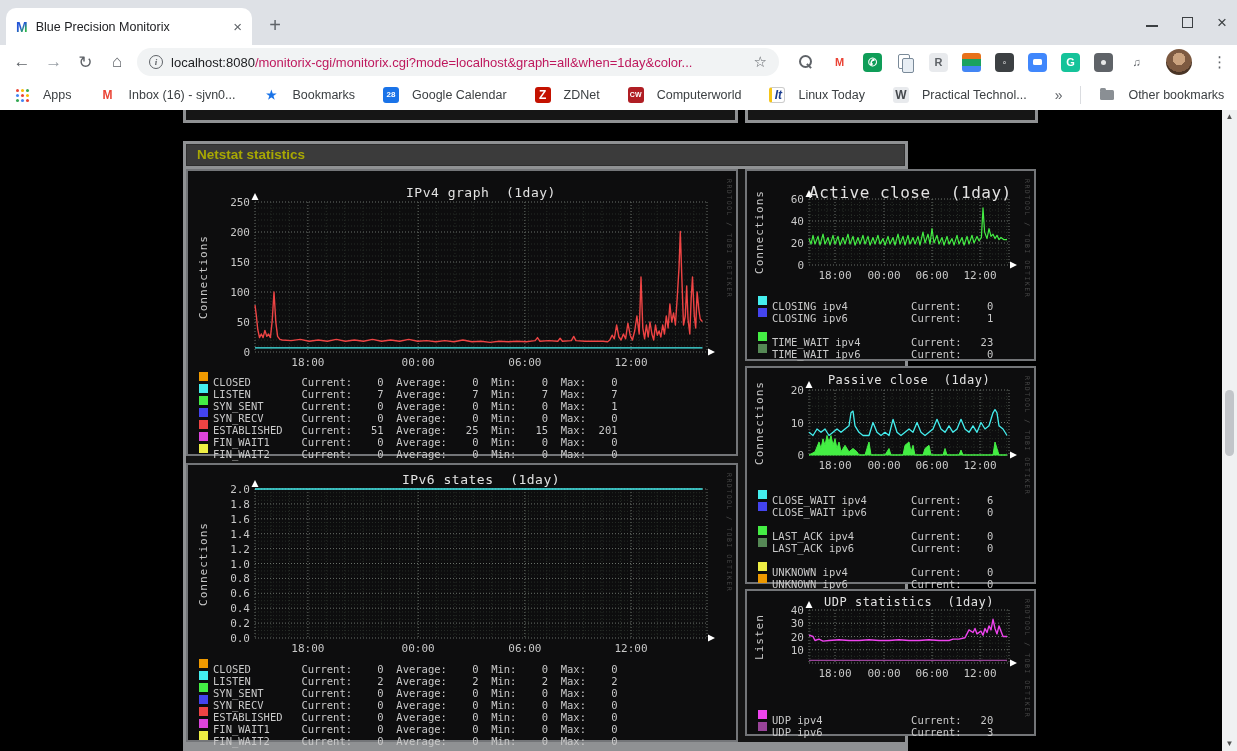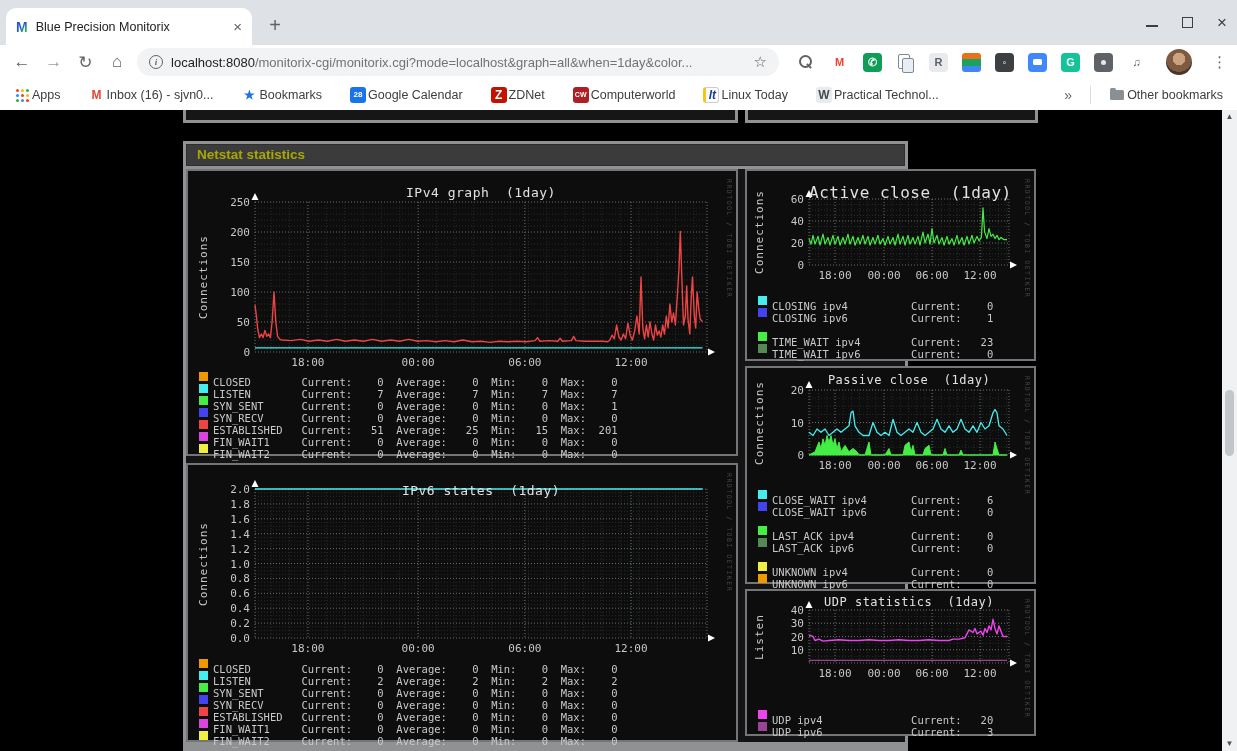--- a/index.html
+++ b/index.html
@@ -29,21 +29,21 @@
   .navbtn { width:24px; height:24px; display:flex; align-items:center; justify-content:center;
             font-size:17px; color:#5f6368; }
   .navbtn.dim { color:#9aa0a6; }
   .omnibox { width:648px; height:28px; background:#f1f3f4; border-radius:14px; display:flex;
              align-items:center; padding:0 12px; gap:8px; overflow:hidden; }
   .info-ic { width:14px; height:14px; border:1.2px solid #5f6368; border-radius:50%; color:#5f6368;
              font-size:9px; display:flex; align-items:center; justify-content:center; flex:none;
              font-family:"Liberation Serif", serif; font-style:italic; font-weight:bold;}
   .url { flex:1; font-size:13px; white-space:nowrap; overflow:hidden; }
   .url .host { color:#202124; }
-  .url .path { color:#737373; }
+  .url .path { color:#be185d; }
   .star { color:#5f6368; font-size:15px; flex:none; }
   .extrow { display:flex; align-items:center; gap:14px; margin-left:10px; }
   .ext { width:19px; height:19px; border-radius:4px; display:flex; align-items:center;
          justify-content:center; font-size:11px; font-weight:bold; position:relative; }
   .x-mag { border:none!important; background:transparent!important; }
   .x-mag::before { content:""; width:9px; height:9px; border:2px solid #5f6368; border-radius:50%;
                    position:absolute; left:2px; top:2px; }
   .x-mag::after { content:""; width:2px; height:6px; background:#5f6368; position:absolute;
                   left:11px; top:10px; transform:rotate(-45deg); }
   .x-pages { background:transparent!important; }
@@ -55,21 +55,21 @@
   .x-cam::after { content:""; width:9px; height:6px; background:#fff; border-radius:1.5px; }
   .x-puzzle { border-radius:4px; }
   .x-puzzle::after { content:""; width:5px; height:5px; background:#fff; border-radius:50%; opacity:.85;}
   .avatar { width:26px; height:26px; border-radius:50%; margin-left:12px; flex:none;
             background:radial-gradient(circle at 50% 38%, #caa27e 0 30%, #7d5a41 31% 62%, #4a3526 63% 100%); }
   .menu3 { color:#5f6368; font-size:15px; margin-left:12px; letter-spacing:0; }
 
   
   .bookmarksbar { position:absolute; left:0; top:79px; width:1237px; height:31px; background:#fff;
                   display:flex; align-items:center; padding:0 14px; gap:28px; }
-  .bm { display:flex; align-items:center; gap:2px; font-size:12.5px; color:#3c4043; white-space:nowrap; }
+  .bm { display:flex; align-items:center; gap:13px; font-size:12.5px; color:#3c4043; white-space:nowrap; }
   .bm-ic { width:16px; height:16px; display:flex; align-items:center; justify-content:center;
            font-size:12px; font-weight:bold; border-radius:3px; flex:none; }
   .b-apps { position:relative; }
   .b-apps::before { content:""; position:absolute; left:2px; top:2px; width:3px; height:3px; border-radius:50%;
     background:#e94235;
     box-shadow:5px 0 0 #fbbc04, 10px 0 0 #34a853, 0 5px 0 #4285f4, 5px 5px 0 #e94235, 10px 5px 0 #fbbc04,
                0 10px 0 #34a853, 5px 10px 0 #4285f4, 10px 10px 0 #e94235; }
   .b-folder { position:relative; }
   .b-folder::before { content:""; position:absolute; left:1px; top:3px; width:14px; height:10px;
                       background:#8a8f94; border-radius:1.5px; }
@@ -394,21 +394,21 @@
               <text x="62" y="72.7" text-anchor="end" fill="#c8c8c8" font-family="DejaVu Sans Mono, monospace" font-size="11">1.4</text>
               <text x="62" y="57.8" text-anchor="end" fill="#c8c8c8" font-family="DejaVu Sans Mono, monospace" font-size="11">1.6</text>
               <text x="62" y="42.900000000000006" text-anchor="end" fill="#c8c8c8" font-family="DejaVu Sans Mono, monospace" font-size="11">1.8</text>
               <text x="62" y="28" text-anchor="end" fill="#c8c8c8" font-family="DejaVu Sans Mono, monospace" font-size="11">2.0</text>
               <text x="119.884" y="187" text-anchor="middle" fill="#c8c8c8" font-family="DejaVu Sans Mono, monospace" font-size="11">18:00</text>
               <text x="230.172" y="187" text-anchor="middle" fill="#c8c8c8" font-family="DejaVu Sans Mono, monospace" font-size="11">00:00</text>
               <text x="336.844" y="187" text-anchor="middle" fill="#c8c8c8" font-family="DejaVu Sans Mono, monospace" font-size="11">06:00</text>
               <text x="443.06399999999996" y="187" text-anchor="middle" fill="#c8c8c8" font-family="DejaVu Sans Mono, monospace" font-size="11">12:00</text>
               <polyline points="67.0,24.0 514.5,24.0" fill="none" stroke="#44eeee" stroke-width="1.5" stroke-linejoin="round"></polyline>
             </svg>
-            <div class="c-title" style="left: 67px; width: 452px; top: 18px; font-size: 13px; text-align: center;">IPv6 states  (1day)</div>
+            <div class="c-title" style="left: 67px; width: 452px; top: 7px; font-size: 13px; text-align: center;">IPv6 states  (1day)</div>
             <div class="c-ylabel" style="left: 15px; top: 98.5px;">Connections</div>
             <div class="c-water">RRDTOOL / TOBI OETIKER</div>
             <div class="c-legend" style="top: 192px;">
               <div class="lrow">
                 <span class="sw" style="background: rgb(238, 153, 0);"></span>
                 <span class="ltxt">CLOSED        Current:    0  Average:    0  Min:    0  Max:    0</span>
               </div>
               <div class="lrow">
                 <span class="sw" style="background: rgb(68, 238, 238);"></span>
                 <span class="ltxt">LISTEN        Current:    2  Average:    2  Min:    2  Max:    2</span>

